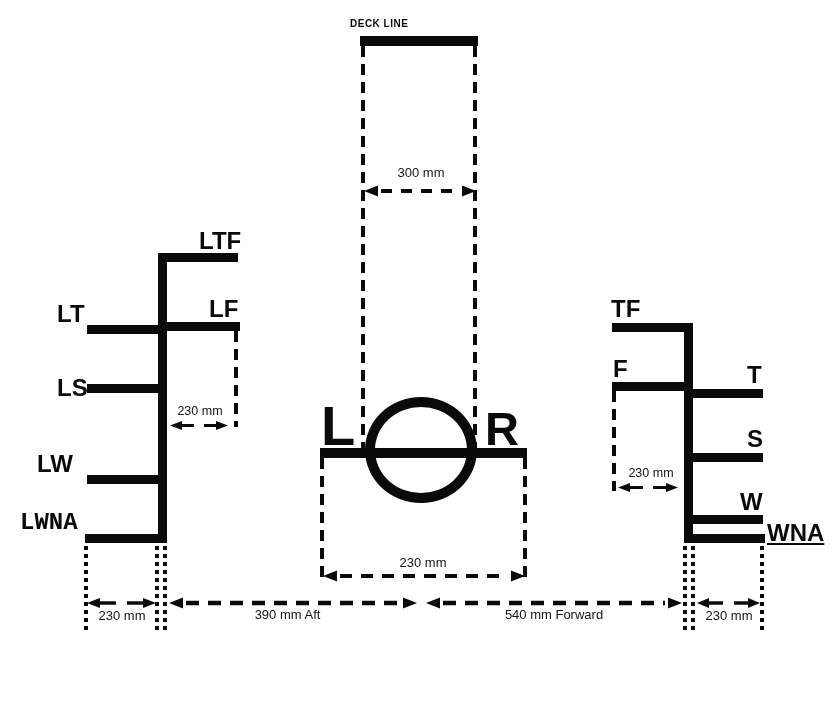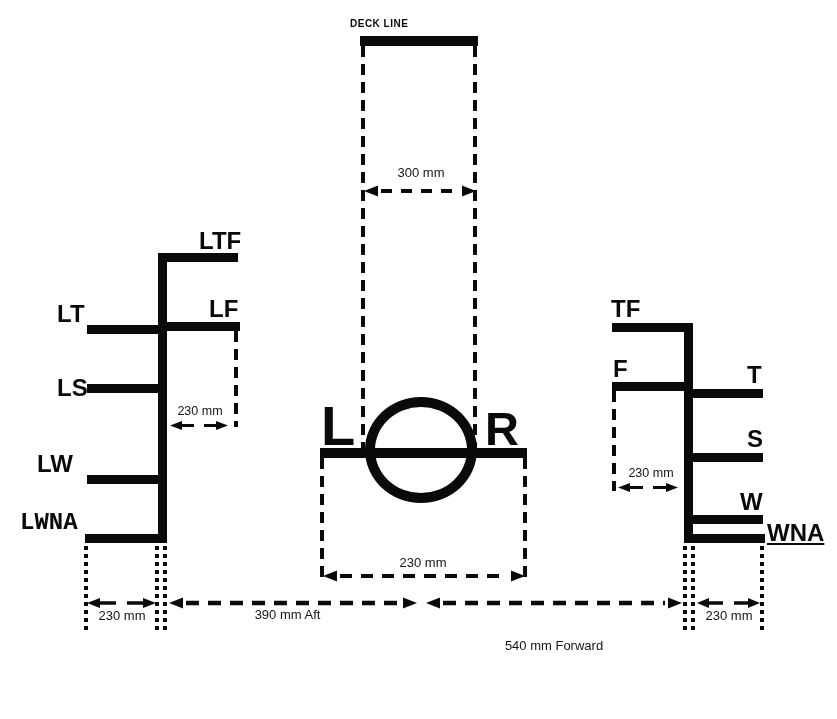--- a/index.html
+++ b/index.html
@@ -136,21 +136,21 @@
     <line class="sh" x1="19" y1="7" x2="233" y2="7" stroke-width="4.5" stroke-dasharray="13 9"></line>
     <polygon class="hd" points="250,7 236,1.5 236,12.5"></polygon>
   </svg>
   <div class="dim-label" style="left:230px;top:608px;width:115px;">390 mm Aft</div>
 
   <svg style="left:424px;top:596px;" width="260" height="14" viewBox="0 0 260 14">
     <polygon class="hd" points="2,7 16,1.5 16,12.5"></polygon>
     <line class="sh" x1="19" y1="7" x2="241" y2="7" stroke-width="4.5" stroke-dasharray="13 9"></line>
     <polygon class="hd" points="258,7 244,1.5 244,12.5"></polygon>
   </svg>
-  <div class="dim-label" style="left:495px;top:608px;width:118px;margin-top:31px;">540 mm Forward</div>
+  <div class="dim-label" style="left:495px;top:608px;width:118px;">540 mm Forward</div>
 
   <svg style="left:695px;top:596px;" width="67" height="14" viewBox="0 0 67 14">
     <polygon class="hd" points="2,7 14,2 14,12"></polygon>
     <line class="sh" x1="14" y1="7" x2="28" y2="7" stroke-width="3.5"></line>
     <line class="sh" x1="39" y1="7" x2="53" y2="7" stroke-width="3.5"></line>
     <polygon class="hd" points="65,7 53,2 53,12"></polygon>
   </svg>
   <div class="dim-label" style="left:696px;top:609px;width:66px;">230 mm</div>
 
 

